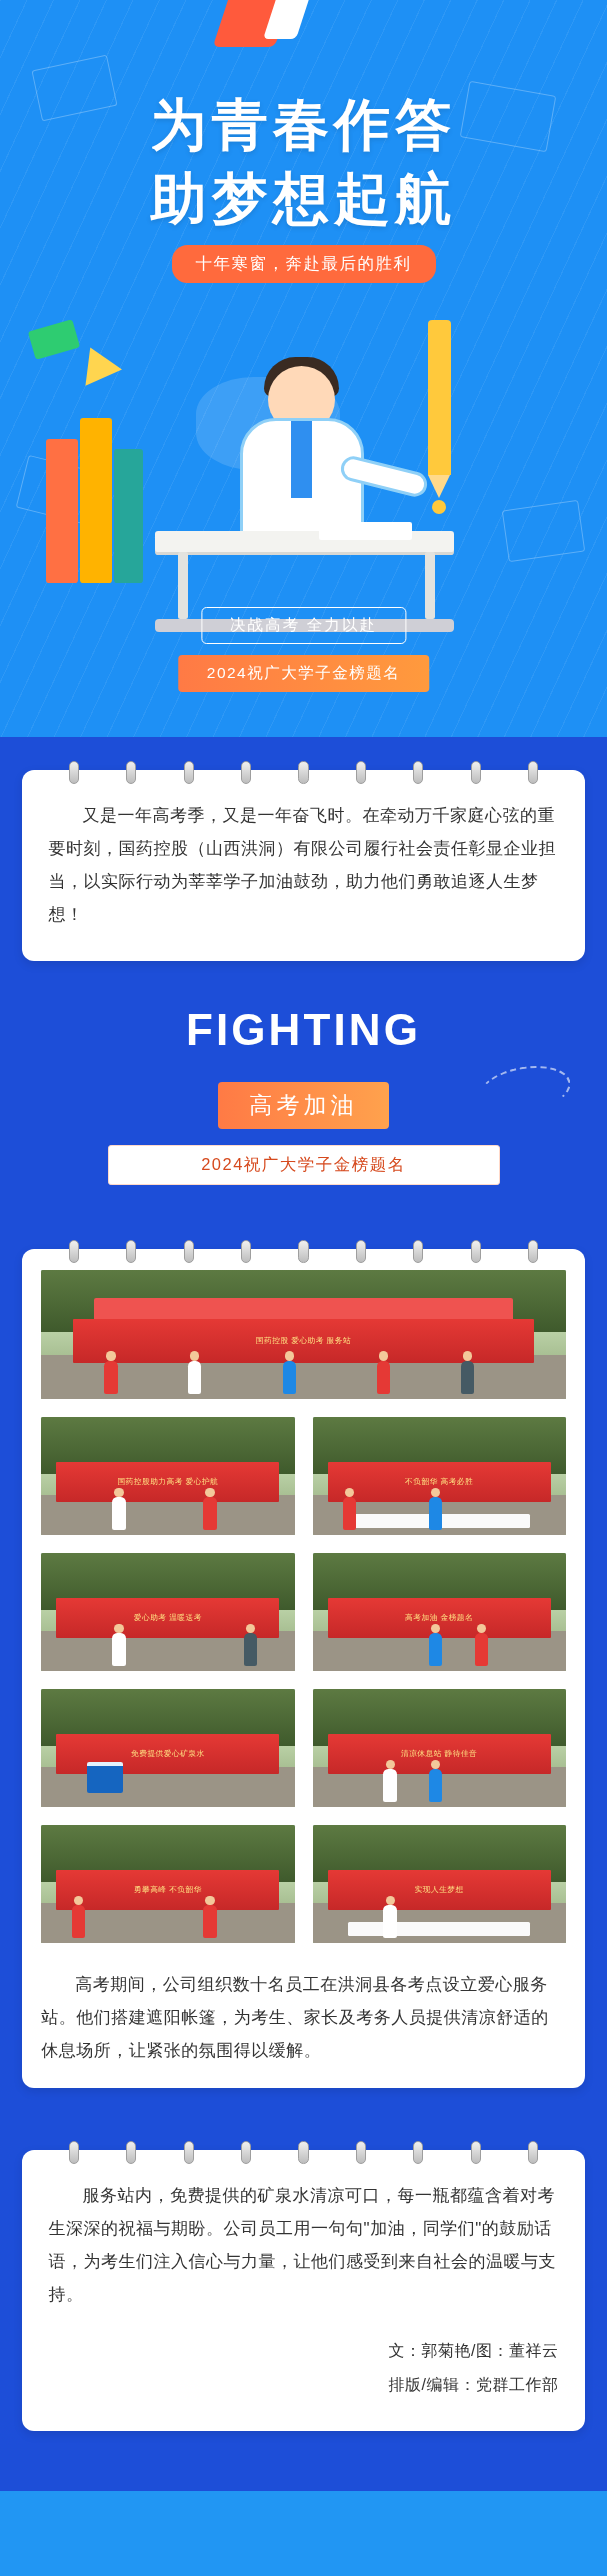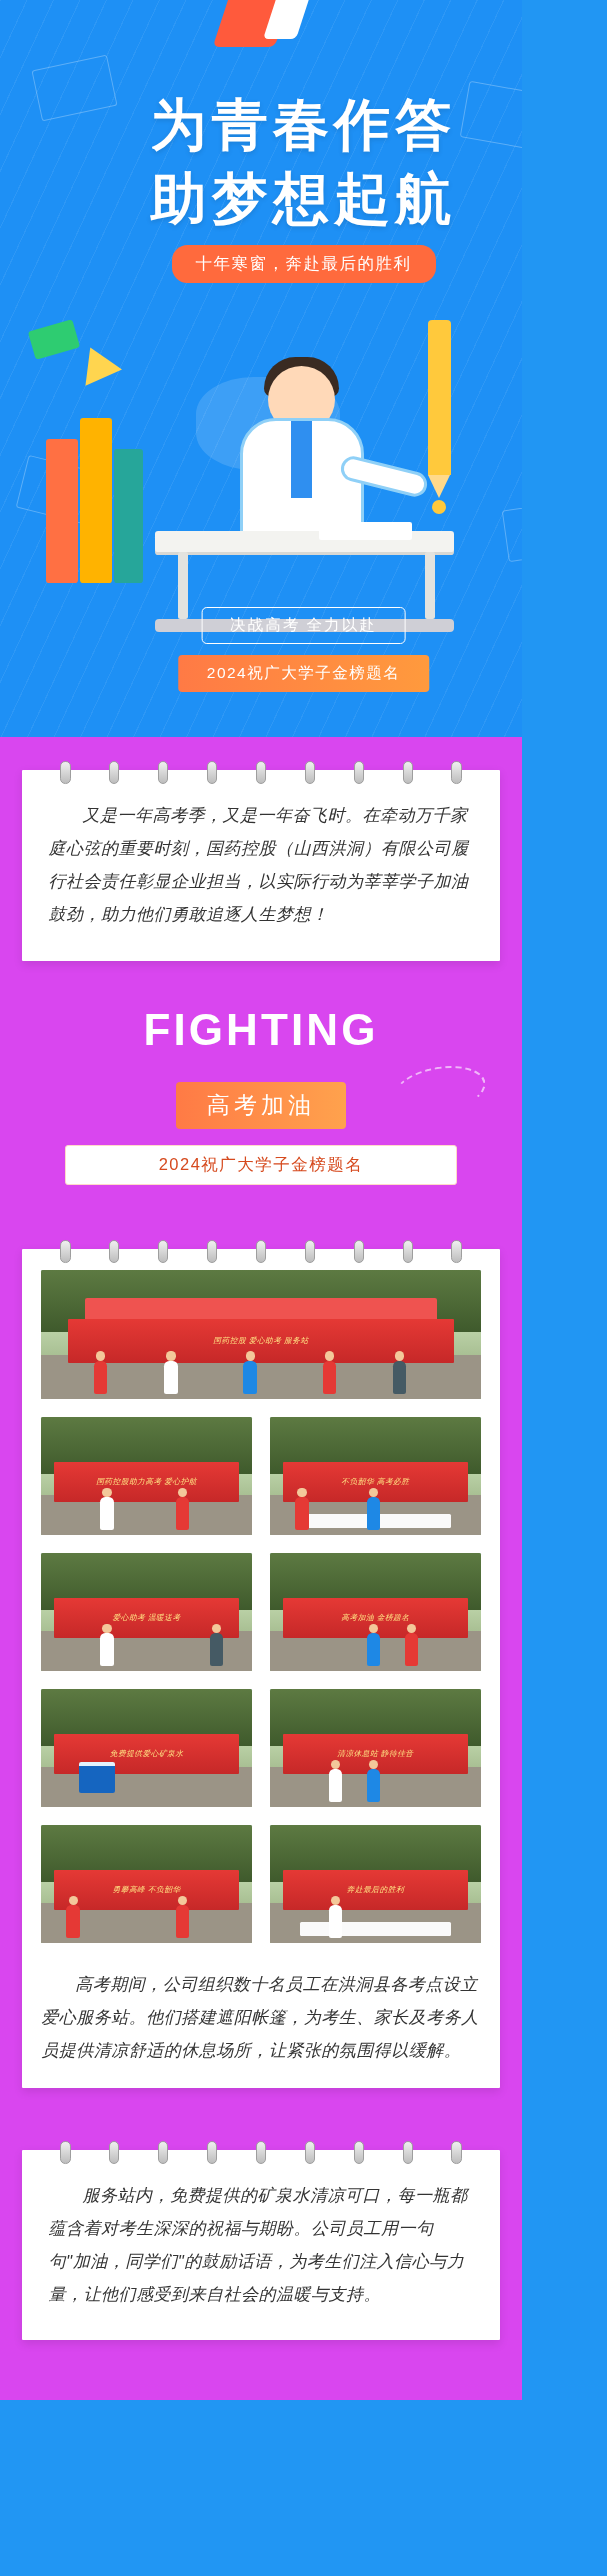--- a/index.html
+++ b/index.html
@@ -2,23 +2,23 @@
 <html style="font-size:8.2px"><head>
 <meta charset="utf-8">
 <style>
   * { box-sizing: border-box; margin: 0; padding: 0; }
   body {
     width: 607px;
     font-family: "Liberation Sans", sans-serif;
     background: #2196f3;
   }
   .page {
-    width: 522px;
+    width: 607px;
     position: relative;
-    background: #d946ef;
+    background: #1d4ed8;
     overflow: hidden;
   }
 
   
   .hero {
     position: relative;
     width: 607px;
     height: 737px;
     background: #1e90f5;
     overflow: hidden;
@@ -166,41 +166,39 @@
     white-space: nowrap;
   }
   .hero-tag1 {
     top: 607px;
     border: 1.5px solid #ffffff;
     color: #ffffff;
     font-size: 15.5px;
     letter-spacing: 2.1px;
     padding: 7.2px 28px;
     border-radius: 5.2px;
-    font-family: Liberation Serif, serif;
   }
   .hero-tag2 {
     top: 655px;
     background: linear-gradient(90deg,#ff7a45,#ff9a3d);
     color: #ffffff;
     font-size: 15.5px;
     letter-spacing: 1.5px;
     padding: 8.2px 29px;
     border-radius: 4.1px;
   }
 
   
   .card-wrap { position: relative; padding: 33px 21.6px 29px; }
   .card {
     position: relative;
     background: #ffffff;
-    border-radius: 1px;
+    border-radius: 12px;
     padding: 29px 27px;
     box-shadow: 0 3.1px 9.3px rgba(0,0,0,0.10);
-    font-style: italic;
   }
   .clips {
     position: absolute;
     top: 24px; left: 21.6px; right: 21.6px;
     height: 23px;
     display: flex;
     justify-content: space-evenly;
     pointer-events: none;
     z-index: 5;
   }
@@ -493,21 +491,21 @@
           <div class="ph-ground"></div>
           <div class="ph-banner">勇攀高峰 不负韶华</div>
           <div class="ph-person pp1"></div>
           <div class="ph-person pp4"></div>
         </div>
 
         <div class="photo">
           <div class="ph-sky"></div>
           <div class="ph-trees"></div>
           <div class="ph-ground"></div>
-          <div class="ph-banner">奔赴最后的胜利</div>
+          <div class="ph-banner">实现人生梦想</div>
           <div class="ph-table"></div>
           <div class="ph-person pp2"></div>
         </div>
 
       </div>
 
       <p class="p" style="margin-top:25px;">高考期间，公司组织数十名员工在洪洞县各考点设立爱心服务站。他们搭建遮阳帐篷，为考生、家长及考务人员提供清凉舒适的休息场所，让紧张的氛围得以缓解。</p>
     </div>
   </div>
 
@@ -518,18 +516,22 @@
       <span class="clip"></span>
       <span class="clip"></span>
       <span class="clip"></span>
       <span class="clip"></span>
       <span class="clip"></span>
       <span class="clip"></span>
       <span class="clip"></span>
     </div>
     <div class="card">
       <p class="p">服务站内，免费提供的矿泉水清凉可口，每一瓶都蕴含着对考生深深的祝福与期盼。公司员工用一句句"加油，同学们"的鼓励话语，为考生们注入信心与力量，让他们感受到来自社会的温暖与支持。</p>
+      <div class="signoff">
+        <div>文：郭菊艳/图：董祥云</div>
+        <div>排版/编辑：党群工作部</div>
+      </div>
     </div>
   </div>
 
   <div class="bottom-space"></div>
 </div>
 
 
 </body></html>

